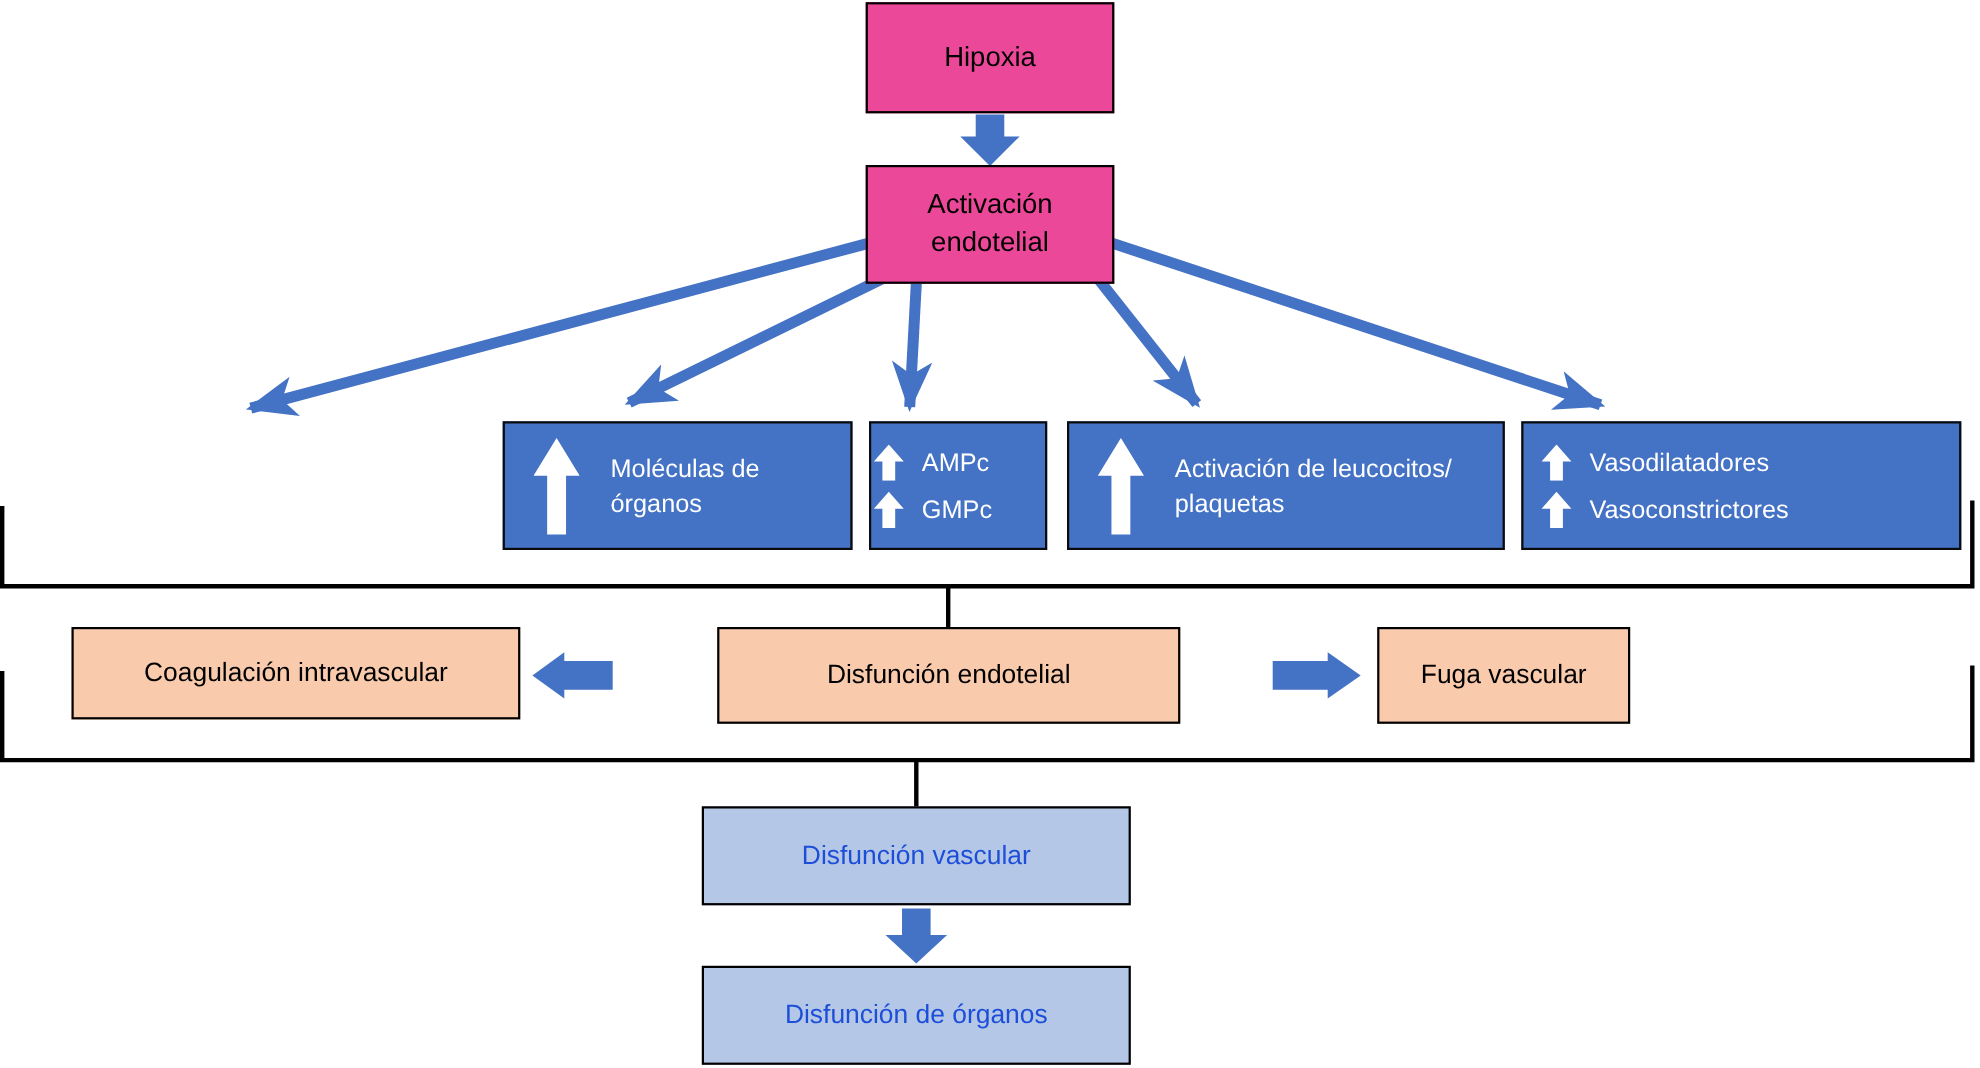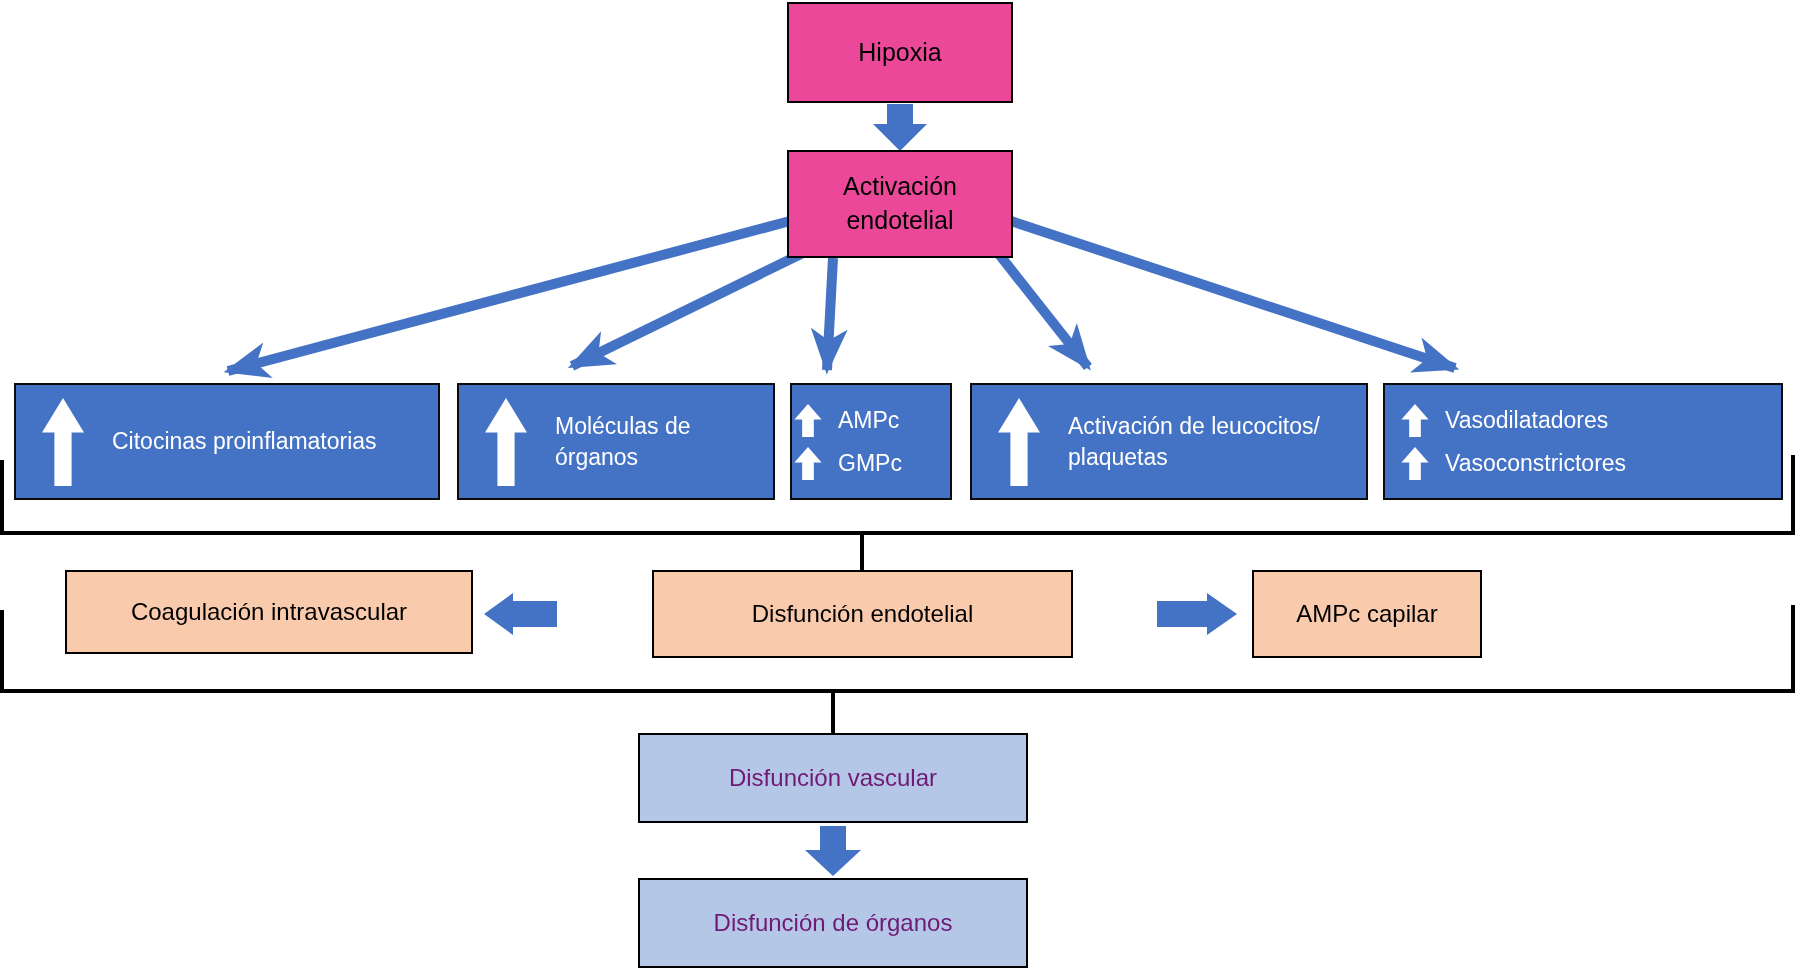--- a/index.html
+++ b/index.html
@@ -30,21 +30,21 @@
     justify-content:flex-start;text-align:left;
   }
   .box-peach{
     background:#f9cbac;
     border:2px solid #000000;
     color:#000000;font-size:24px;
   }
   .box-lblue{
     background:#b4c7e7;
     border:2px solid #000000;
-    color:#701a75;font-size:24px;
+    color:#1d4ed8;font-size:24px;
   }
   .blue-inner{
     display:flex;align-items:center;gap:28px;
     padding-left:26px;padding-right:8px;width:100%;
     box-sizing:border-box;
   }
   .stack{display:flex;flex-direction:column;gap:10px;padding-left:2px;}
   .stack-row{display:flex;align-items:center;gap:16px;}
   .arrow-svg{flex:0 0 auto;display:block;}
 </style>
@@ -84,28 +84,20 @@
     <span>Hipoxia</span>
   </div>
 
   <div class="node box-gray" style="left:787px;top:150px;width:226px;height:108px;">
     <span>
       <span>Activación</span><br>
       <span>endotelial</span>
     </span>
   </div>
 
-  <div class="node box-blue" style="left:14px;top:383px;width:426px;height:117px;">
-    <div class="blue-inner">
-      <svg class="arrow-svg" width="42" height="90" viewBox="0 0 44 92">
-        <polygon points="22,0 44,36 31,36 31,92 13,92 13,36 0,36" fill="#ffffff"></polygon>
-      </svg>
-      <span>Citocinas proinflamatorias</span>
-    </div>
-  </div>
 
   <div class="node box-blue" style="left:457px;top:383px;width:318px;height:117px;">
     <div class="blue-inner">
       <svg class="arrow-svg" width="42" height="90" viewBox="0 0 44 92">
         <polygon points="22,0 44,36 31,36 31,92 13,92 13,36 0,36" fill="#ffffff"></polygon>
       </svg>
       <span>
         <span>Moléculas de</span><br>
         <span>órganos</span>
       </span>
@@ -160,21 +152,21 @@
 
   <div class="node box-peach" style="left:65px;top:570px;width:408px;height:84px;">
     <span>Coagulación intravascular</span>
   </div>
 
   <div class="node box-peach" style="left:652px;top:570px;width:421px;height:88px;">
     <span>Disfunción endotelial</span>
   </div>
 
   <div class="node box-peach" style="left:1252px;top:570px;width:230px;height:88px;">
-    <span>AMPc capilar</span>
+    <span>Fuga vascular</span>
   </div>
 
   <div class="node box-lblue" style="left:638px;top:733px;width:390px;height:90px;">
     <span>Disfunción vascular</span>
   </div>
 
   <div class="node box-lblue" style="left:638px;top:878px;width:390px;height:90px;">
     <span>Disfunción de órganos</span>
   </div>
 

